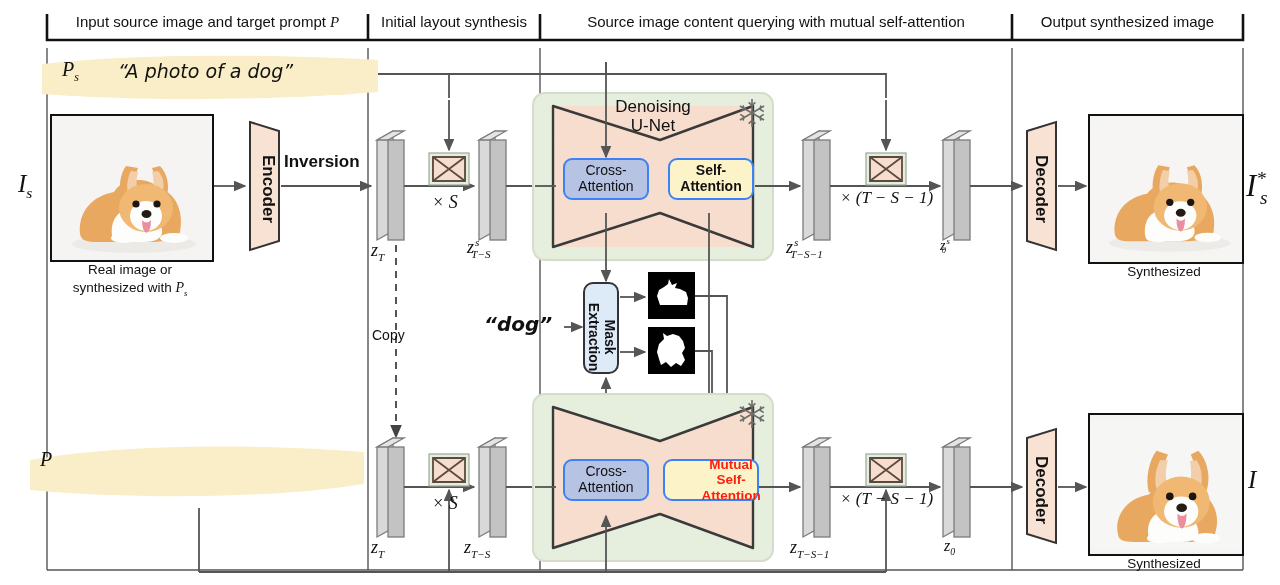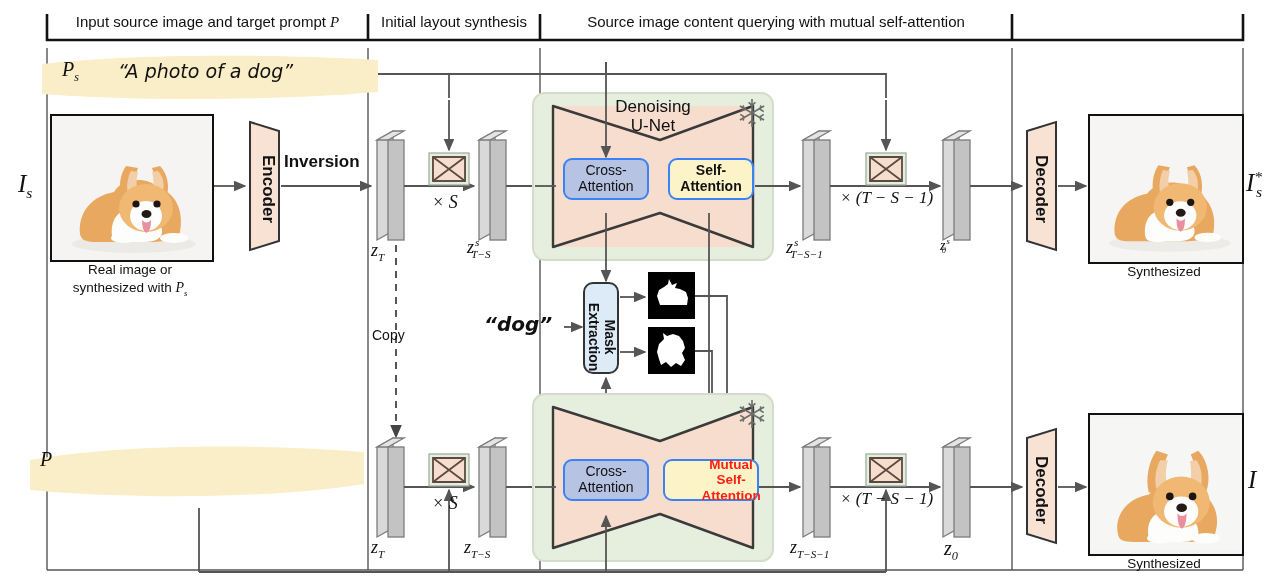--- a/index.html
+++ b/index.html
@@ -250,20 +250,21 @@
     <path d="M199,572 L886,572" stroke="#555" stroke-width="1.8" fill="none"></path>
     <path d="M199,508 L199,572" stroke="#555" stroke-width="1.8" fill="none"></path>
 
   </svg>
 
   <div class="hdr-label" style="left:47px;width:321px;">
     <span>Input source image and target prompt </span><i>P</i>
   </div>
   <div class="hdr-label" style="left:368px;width:172px;">Initial layout synthesis</div>
   <div class="hdr-label" style="left:540px;width:472px;">Source image content querying with mutual self-attention</div>
+  <div class="hdr-label" style="left:1012px;width:231px;">Output synthesized image</div>
 
   <div class="ribbon-wrap" style="left:40px;top:54px;width:340px;height:44px;">
     <svg width="340" height="46" style="position:absolute;left:0;top:0;">
       <path d="M2,10 C70,2 190,-2 338,6 L338,38 C240,46 110,48 2,40 Z" fill="#faeec8"></path>
     </svg>
     <span class="ribbon-txt psym" style="left:22px;top:4px;font-size:20px;">
       <span>P</span><sub style="font-size:.6em;">s</sub>
     </span>
     <span class="ribbon-txt" style="left:78px;top:6px;font-size:19px;">“A photo of a dog”</span>
   </div>
@@ -319,21 +320,21 @@
       <ellipse cx="95" cy="92" rx="28" ry="25" fill="#f0b873"></ellipse>
       <ellipse cx="95" cy="101" rx="17" ry="15" fill="#fdfdfc"></ellipse>
       <circle cx="84" cy="87" r="3.8" fill="#1b1613"></circle>
       <circle cx="106" cy="87" r="3.8" fill="#1b1613"></circle>
       <ellipse cx="95.5" cy="98" rx="5.2" ry="4.2" fill="#231b17"></ellipse>
       <path d="M91,104 q4.5,5 9,0 q0,12 -4.5,14 q-4.5,-2 -4.5,-14 Z" fill="#e98fa0"></path>
       <ellipse cx="124" cy="124" rx="14" ry="5" fill="#fdfdfc"></ellipse>
       <ellipse cx="72" cy="124" rx="13" ry="5" fill="#fdfdfc"></ellipse>
     </svg>
   </div>
-  <div class="math" style="left:1246px;top:168px;font-size:25px;">
+  <div class="math" style="left:1246px;top:168px;font-size:31px;">
     <span>I</span><sup>*</sup><sub style="margin-left:-6px;">s</sub>
   </div>
   <div class="cap" style="left:1088px;top:264px;width:152px;">Synthesized</div>
 
   <div class="photo" style="left:1088px;top:413px;width:152px;height:139px;">
     <svg width="152" height="139" viewBox="0 0 160 139">
       <rect width="160" height="139" fill="#f6f6f4"></rect>
       <path d="M30,124 C24,104 38,84 62,80 C74,66 100,64 110,76 C128,80 138,100 132,120 C130,128 116,130 100,130 L46,130 C36,130 31,128 30,124 Z" fill="#e8a860"></path>
       <path d="M62,126 C58,110 66,98 82,96 C98,94 112,104 114,118 C115,126 108,130 96,130 L74,130 C66,130 63,130 62,126 Z" fill="#fdfdfc"></path>
       <path d="M82,38 C76,50 76,68 82,78 L62,78 C58,64 62,44 70,34 Z" fill="#e8a860"></path>
@@ -391,21 +392,21 @@
 
   <div class="math" style="left:371px;top:537px;font-size:18px;">
     <span>z</span><sub>T</sub>
   </div>
   <div class="math" style="left:464px;top:537px;font-size:18px;">
     <span>z</span><sub>T−S</sub>
   </div>
   <div class="math" style="left:790px;top:537px;font-size:18px;">
     <span>z</span><sub>T−S−1</sub>
   </div>
-  <div class="math" style="left:944px;top:537px;font-size:20px;">
+  <div class="math" style="left:944px;top:537px;font-size:16px;">
     <span>z</span><sub>0</sub>
   </div>
 
   <div class="math" style="left:432px;top:192px;font-size:18px;">× S</div>
   <div class="math" style="left:432px;top:493px;font-size:18px;">× S</div>
   <div class="math" style="left:840px;top:188px;font-size:17px;">× (T − S − 1)</div>
   <div class="math" style="left:840px;top:489px;font-size:17px;">× (T − S − 1)</div>
 
 </div>
 

